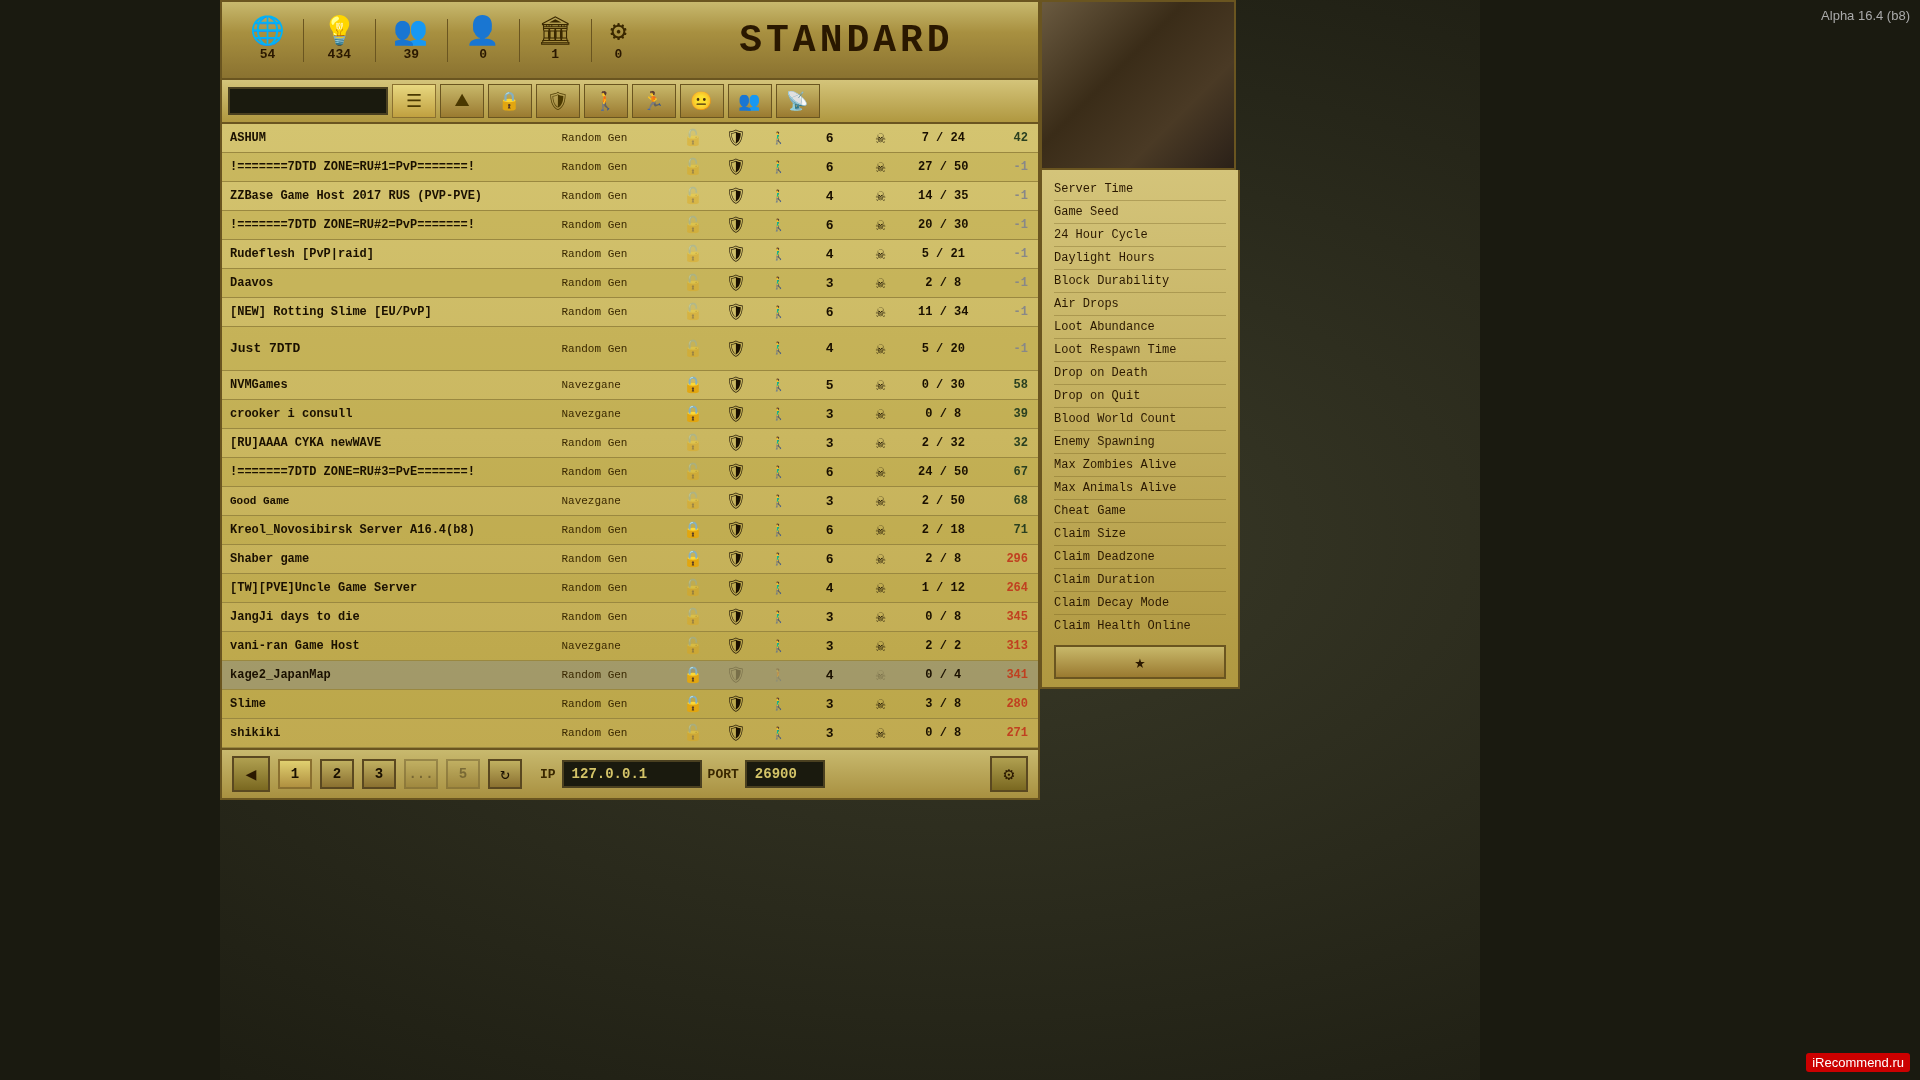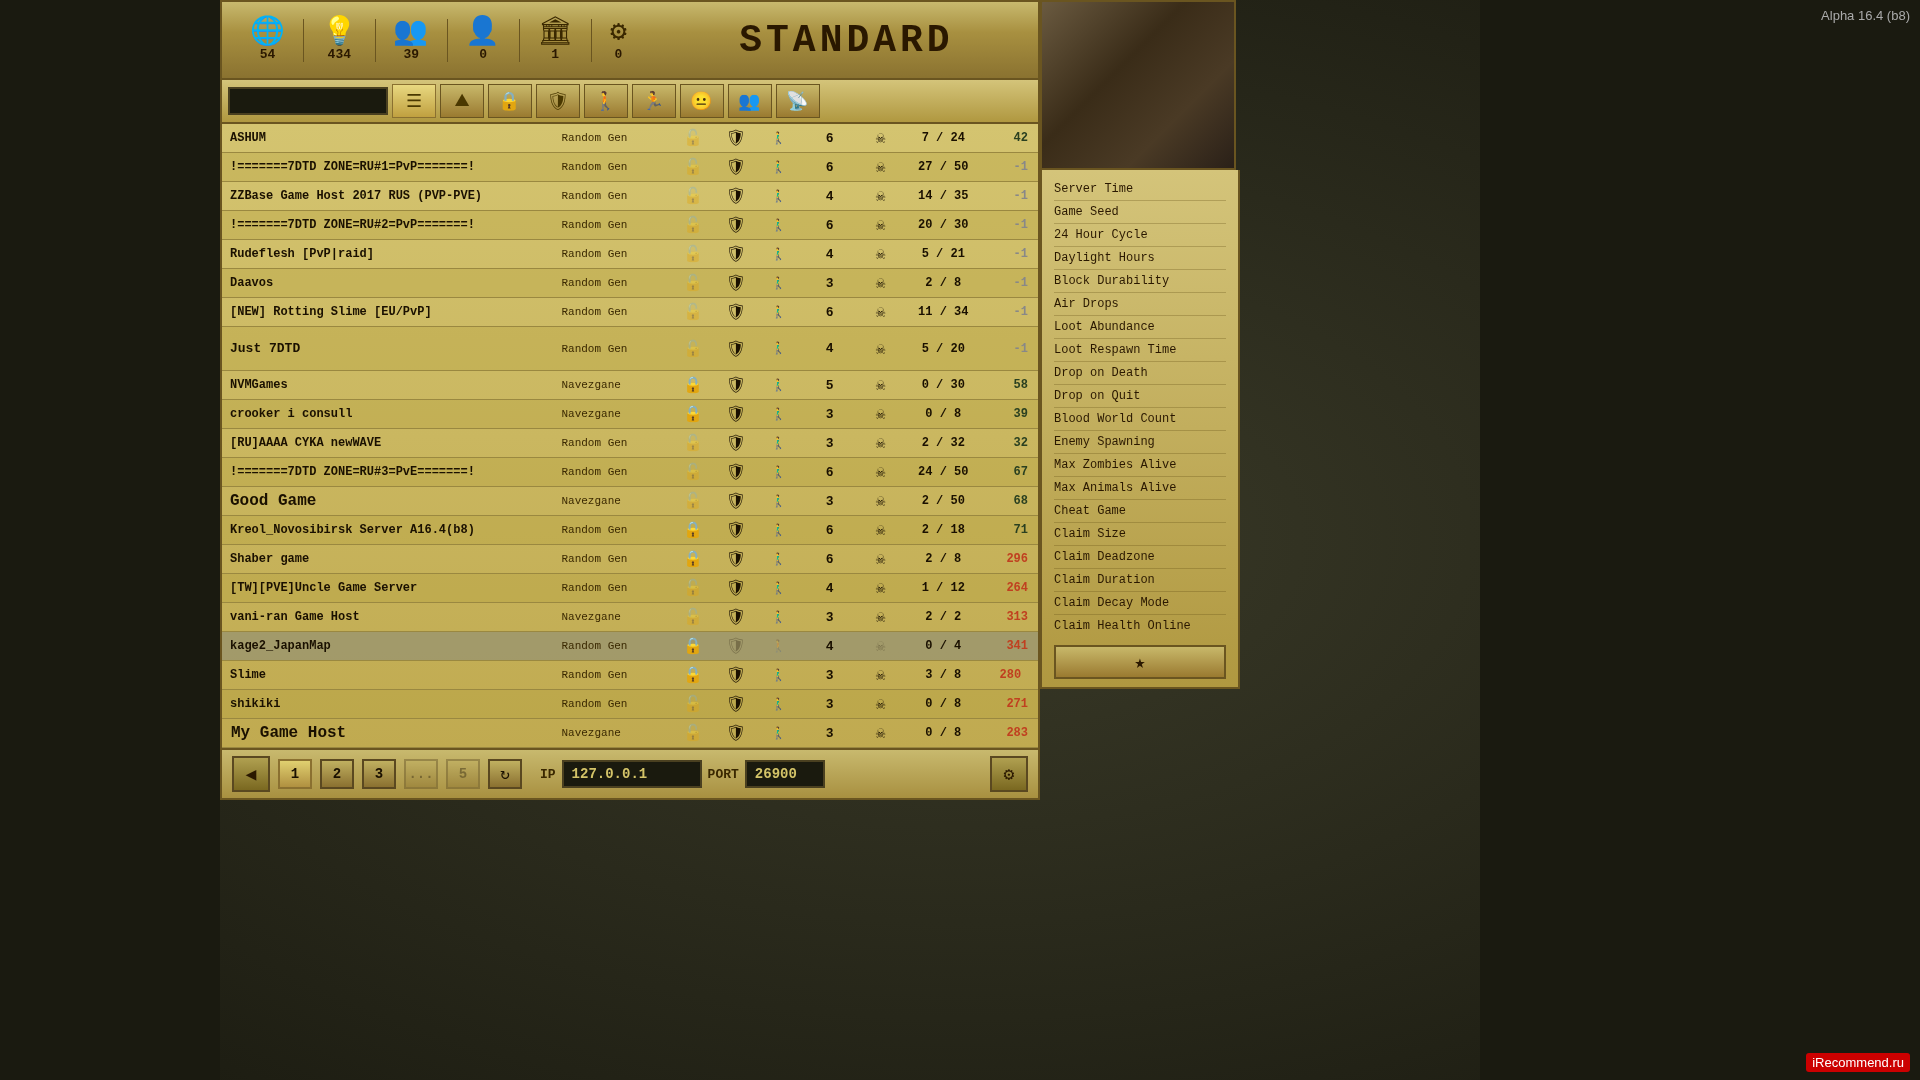--- a/index.html
+++ b/index.html
@@ -583,21 +583,21 @@
       <td style="font-size:11px;color:#3a2800;">Random Gen</td>
       <td class="icon-cell"><span style="opacity:0.4">🔓</span></td>
       <td class="icon-cell">🛡</td>
       <td class="icon-cell" style="font-size:12px;">🚶‍♂️</td>
       <td class="num-cell">6</td>
       <td class="icon-cell">☠</td>
       <td class="players-cell">24 / 50</td>
       <td class="ping-cell" style="color:#2a4020;">67</td>
     </tr>
           <tr>
-      <td style="font-size:16px;padding:3px 8px;">Good Game</td>
+      <td style="font-size:11px;padding:3px 8px;">Good Game</td>
       <td style="font-size:11px;color:#3a2800;">Navezgane</td>
       <td class="icon-cell"><span style="opacity:0.4">🔓</span></td>
       <td class="icon-cell">🛡</td>
       <td class="icon-cell" style="font-size:12px;">🚶‍♂️</td>
       <td class="num-cell">3</td>
       <td class="icon-cell">☠</td>
       <td class="players-cell">2 / 50</td>
       <td class="ping-cell" style="color:#2a4020;">68</td>
     </tr>
           <tr>
@@ -625,20 +625,31 @@
           <tr>
       <td style="font-size:12px;padding:3px 8px;">[TW][PVE]Uncle Game Server</td>
       <td style="font-size:11px;color:#3a2800;">Random Gen</td>
       <td class="icon-cell"><span style="opacity:0.4">🔓</span></td>
       <td class="icon-cell">🛡</td>
       <td class="icon-cell" style="font-size:12px;">🚶‍♂️</td>
       <td class="num-cell">4</td>
       <td class="icon-cell">☠</td>
       <td class="players-cell">1 / 12</td>
       <td class="ping-cell" style="color:#c04020;">264</td>
+    </tr>
+          <tr>
+      <td style="font-size:12px;padding:3px 8px;">JangJi days to die</td>
+      <td style="font-size:11px;color:#3a2800;">Random Gen</td>
+      <td class="icon-cell"><span style="opacity:0.4">🔓</span></td>
+      <td class="icon-cell">🛡</td>
+      <td class="icon-cell" style="font-size:12px;">🚶‍♂️</td>
+      <td class="num-cell">3</td>
+      <td class="icon-cell">☠</td>
+      <td class="players-cell">0 / 8</td>
+      <td class="ping-cell" style="color:#c04020;">345</td>
     </tr>
           <tr>
       <td style="font-size:12px;padding:3px 8px;">vani-ran Game Host</td>
       <td style="font-size:11px;color:#3a2800;">Navezgane</td>
       <td class="icon-cell"><span style="opacity:0.4">🔓</span></td>
       <td class="icon-cell">🛡</td>
       <td class="icon-cell" style="font-size:12px;">🚶‍♂️</td>
       <td class="num-cell">3</td>
       <td class="icon-cell">☠</td>
       <td class="players-cell">2 / 2</td>
@@ -657,21 +668,21 @@
     </tr>
           <tr>
       <td style="font-size:12px;padding:3px 8px;">Slime</td>
       <td style="font-size:11px;color:#3a2800;">Random Gen</td>
       <td class="icon-cell">🔒</td>
       <td class="icon-cell">🛡</td>
       <td class="icon-cell" style="font-size:12px;">🚶‍♂️</td>
       <td class="num-cell">3</td>
       <td class="icon-cell">☠</td>
       <td class="players-cell">3 / 8</td>
-      <td class="ping-cell" style="color:#c04020;text-align:center;">280</td>
+      <td class="ping-cell" style="color:#c04020;">280</td>
     </tr>
           <tr>
       <td style="font-size:12px;padding:3px 8px;">shikiki</td>
       <td style="font-size:11px;color:#3a2800;">Random Gen</td>
       <td class="icon-cell"><span style="opacity:0.4">🔓</span></td>
       <td class="icon-cell">🛡</td>
       <td class="icon-cell" style="font-size:12px;">🚶‍♂️</td>
       <td class="num-cell">3</td>
       <td class="icon-cell">☠</td>
       <td class="players-cell">0 / 8</td>

